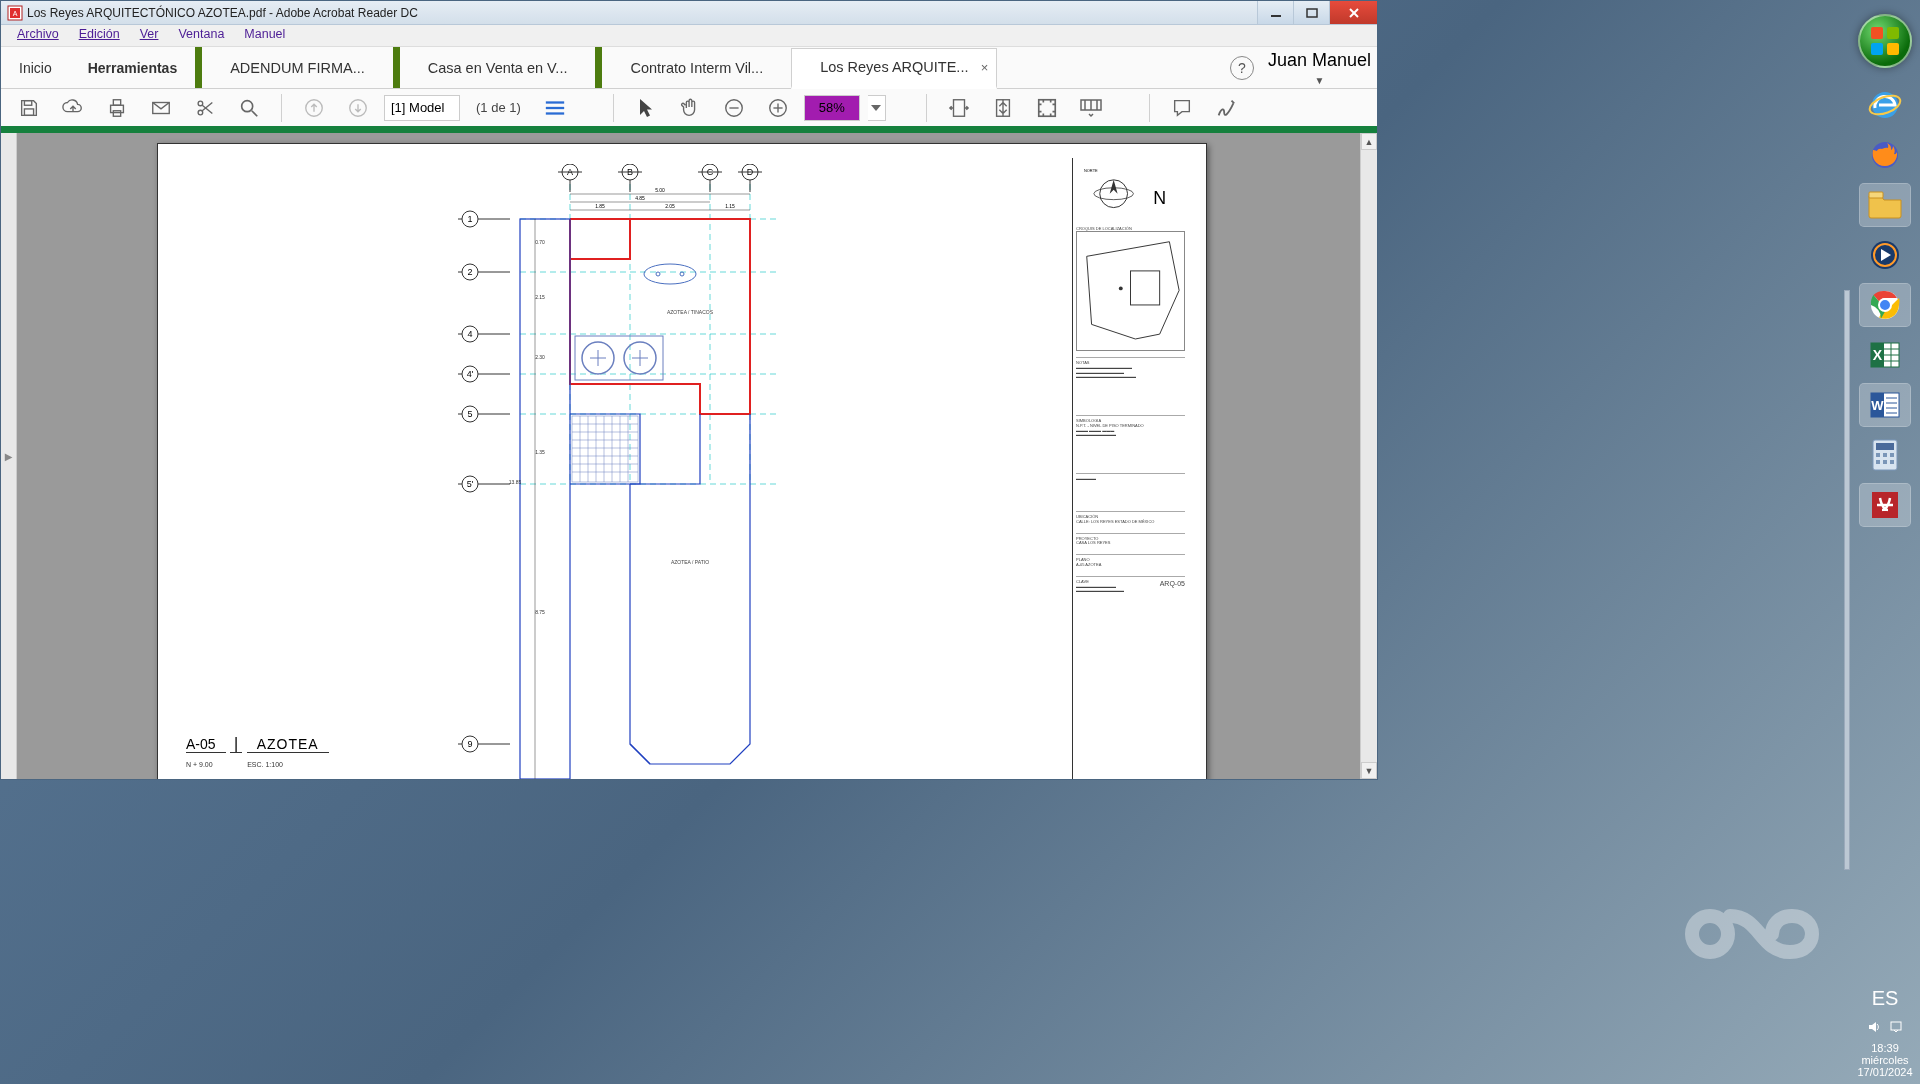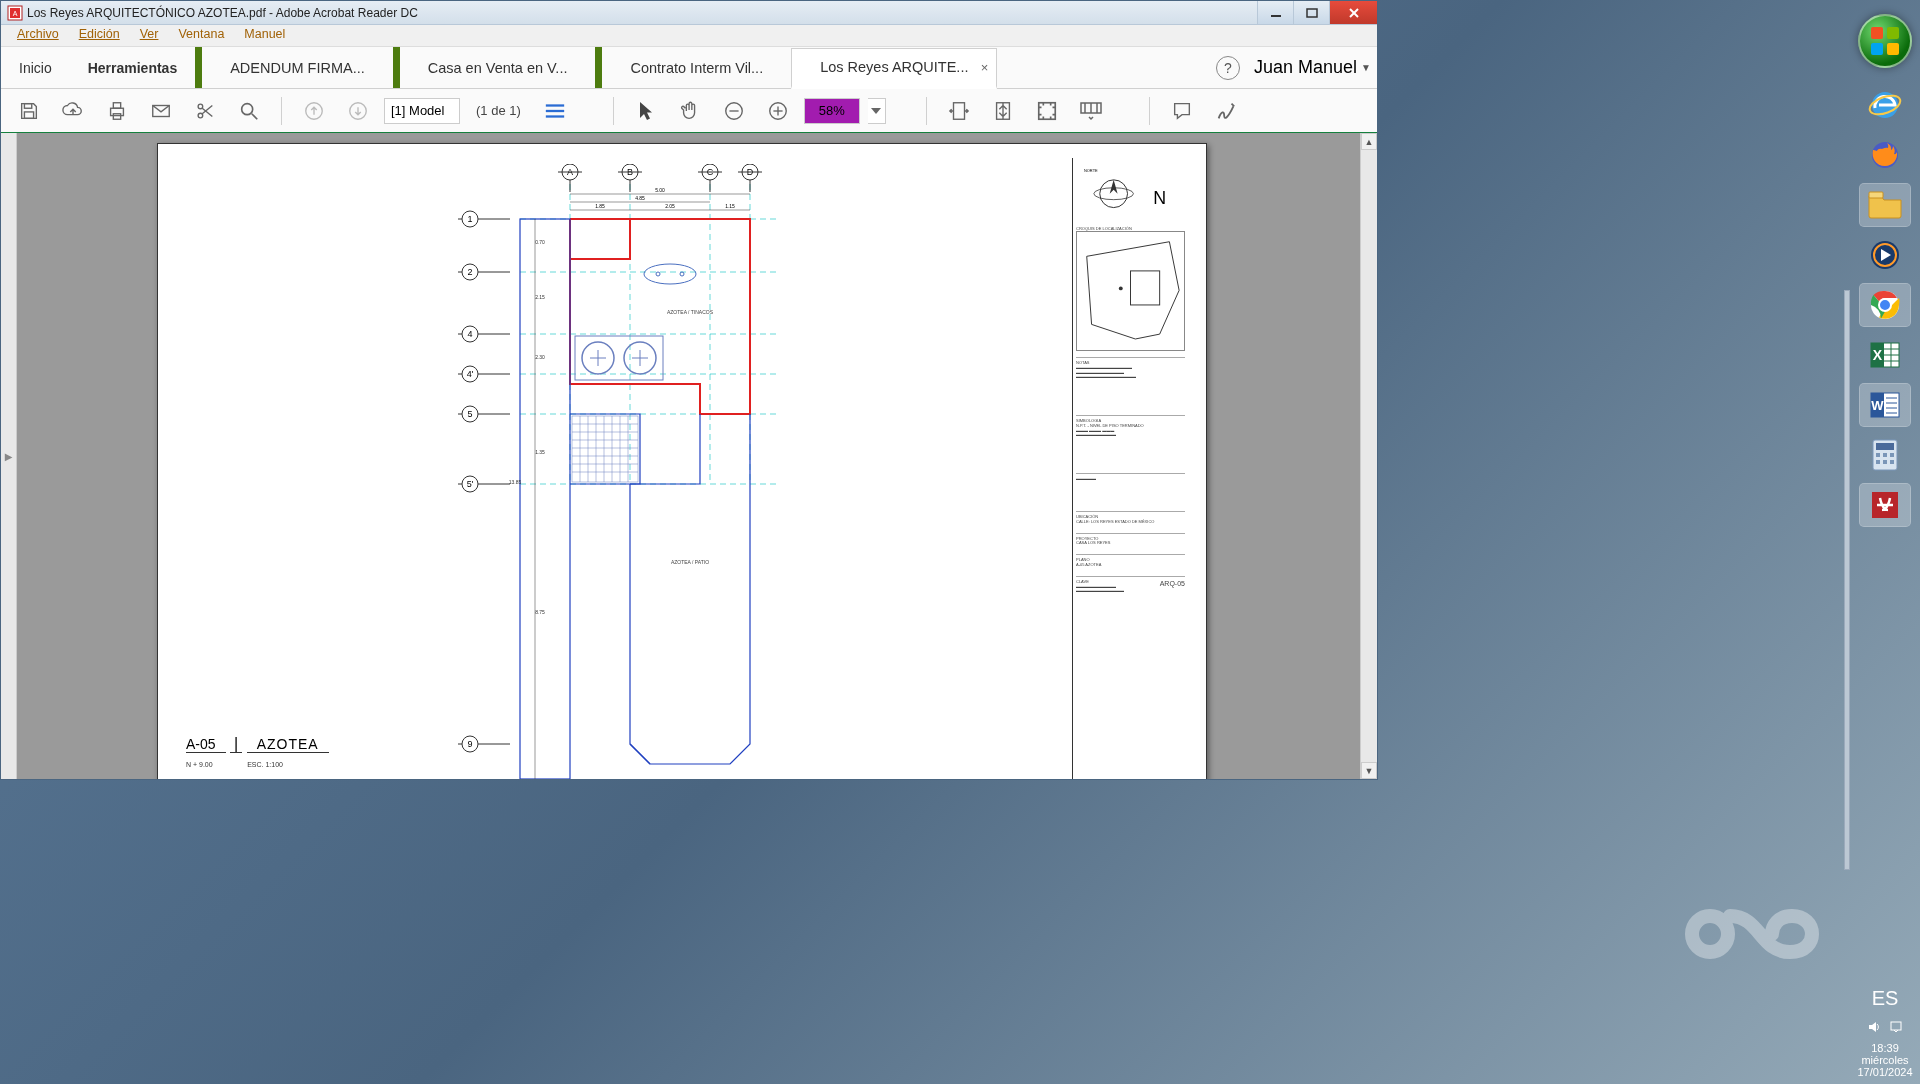--- a/index.html
+++ b/index.html
@@ -12,37 +12,37 @@
 .titlebar .pdf-icon { width: 16px; height: 16px; margin-right: 4px; }
 .titlebar .title-text { font-size: 12px; color: #222; flex: 1; }
 .win-btns { display: flex; height: 100%; align-items: stretch; }
 .win-btn { width: 36px; display: flex; align-items: center; justify-content: center; border-left: 1px solid #b8c8d8; background: linear-gradient(#e6edf4,#c8d8e8); cursor: pointer; }
 .win-btn.min svg, .win-btn.max svg { width: 14px; height: 12px; }
 .win-btn.close { background: linear-gradient(#e74b3c,#c0392b); width: 48px; }
 .win-btn.close svg { width: 14px; height: 12px; stroke: #fff; }
 
 
 .menubar { height: 22px; background: #f0f0f0; display: flex; padding-left: 6px; border-bottom: 1px solid #ddd; }
-.menubar .menu-item { padding: 2px 10px; font-size: 12.5px; color: #a16207; cursor: pointer; }
+.menubar .menu-item { padding: 2px 10px; font-size: 12.5px; color: #4c1d95; cursor: pointer; }
 .menubar .menu-item .ul { text-decoration: underline; }
 
 
 .tabrow { height: 42px; background: #fafafa; display: flex; align-items: center; border-bottom: 1px solid #d0d0d0; }
 .tab-btn { padding: 0 18px; font-size: 14px; color: #333; height: 100%; display: flex; align-items: center; cursor: pointer; }
 .tab-btn.bold { font-weight: 600; }
 .doc-tab { height: 100%; padding: 0 28px; font-size: 14.5px; color: #333; border-left: 7px solid #4d7c0f; display: flex; align-items: center; position: relative; cursor: pointer; }
 .doc-tab.active { background: #fff; border-bottom: 3px solid #fff; margin-bottom: -1px; border-top: 1px solid #d0d0d0; border-left: 1px solid #d0d0d0; border-right: 1px solid #d0d0d0; justify-content: flex-end; }
 .doc-tab .close-x { position: absolute; right: 8px; top: 50%; transform: translateY(-50%); font-size: 13px; color: #666; }
 .spacer { flex: 1; }
 .help-icon { width: 24px; height: 24px; border: 1.5px solid #888; border-radius: 50%; display: flex; align-items: center; justify-content: center; color: #555; font-size: 14px; margin-right: 14px; cursor: pointer; }
-.user-name { font-size: 18px; padding-right: 6px; cursor: pointer; display: flex; align-items: center; gap: 4px; }
+.user-name { font-size: 18px; padding-right: 6px; cursor: pointer; display: flex; align-items: center; gap: 4px; flex-direction: column; }
 .user-name .caret { font-size: 10px; color: #555; }
 
 
-.toolbar { height: 44px; background: #fafafa; display: flex; align-items: center; padding: 0 10px; border-bottom: 1px solid #15803d; gap: 8px; }
+.toolbar { height: 44px; background: #fafafa; display: flex; align-items: center; padding: 0 10px; border-bottom: 7px solid #15803d; gap: 8px; }
 .tool-btn { width: 36px; height: 36px; display: flex; align-items: center; justify-content: center; cursor: pointer; border-radius: 2px; }
 .tool-sep { width: 1px; height: 28px; background: #d0d0d0; margin: 0 6px; }
 .page-label-input { border: 1px solid #ccc; height: 26px; padding: 0 6px; font-size: 13px; width: 76px; background: #fff; }
 .page-count { font-size: 13px; color: #444; padding: 0 8px; }
 .zoom-input { border: 1px solid #ccc; height: 26px; width: 56px; text-align: center; font-size: 13px; background: #a21caf; }
 .zoom-caret { width: 18px; height: 26px; border: 1px solid #ccc; border-left: none; display: flex; align-items: center; justify-content: center; background: #fff; cursor: pointer; }
 .tool-group-gap { width: 18px; }
 
 
 .doc-area { position: absolute; top: 132px; left: 0; right: 0; bottom: 0; background: #535353; display: flex; }

